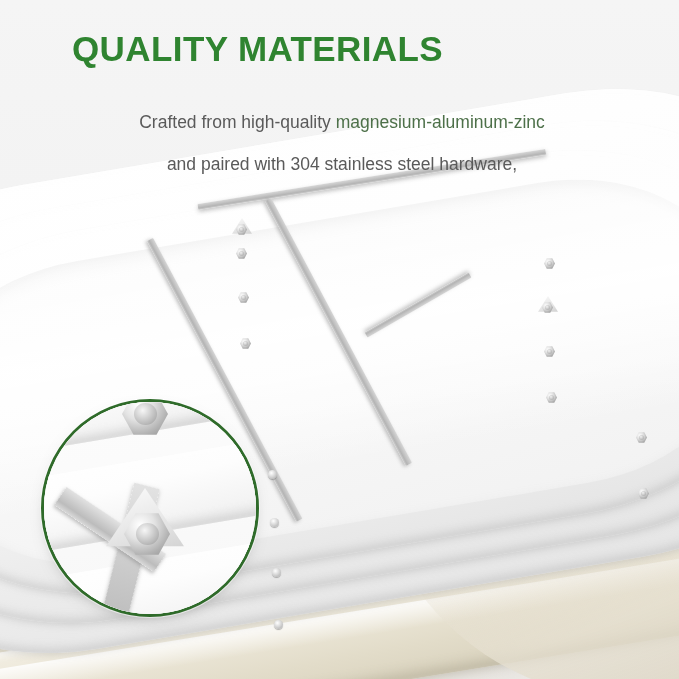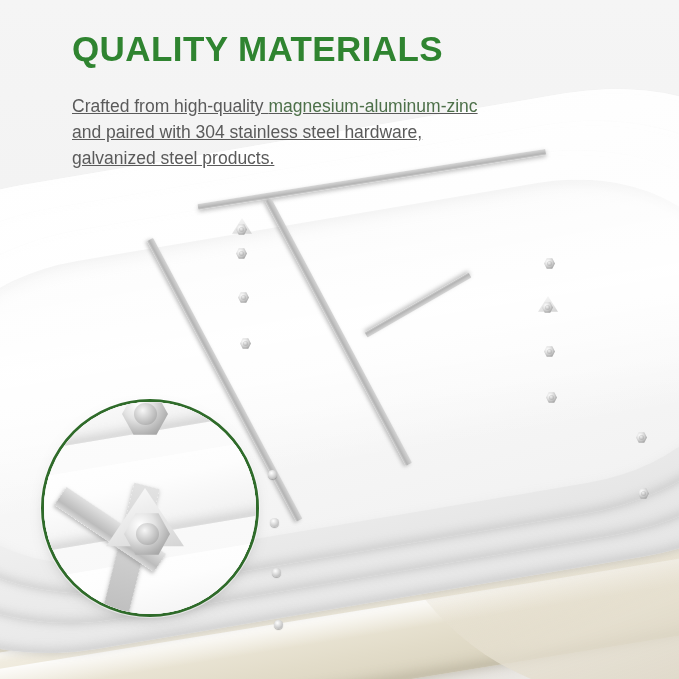--- a/index.html
+++ b/index.html
@@ -2,21 +2,21 @@
 <html><head>
 <meta charset="utf-8">
 <style>
   html,body{margin:0;padding:0;}
   body{
     width:679px;height:679px;overflow:hidden;
     background:#f4f4f4;
     font-family:"Liberation Sans", sans-serif;
     position:relative;
   }
-  #stage{position:absolute;inset:0;width:679px;height:679px;overflow:hidden;background:#f4f4f4;}
+  #stage{position:absolute;inset:0;width:679px;height:679px;overflow:hidden;background:#f4f4f4;text-align:center;}
 
   
   .photo{position:absolute;inset:0;}
 
   .bg-wash{
     position:absolute;inset:0;
     background:
       radial-gradient(115% 85% at 50% 92%, rgba(215,210,196,.30) 0%, rgba(215,210,196,0) 62%),
       linear-gradient(180deg,#f5f5f5 0%,#f3f3f3 28%,#f1f1f1 60%,#eeecea 100%);
   }
@@ -200,21 +200,21 @@
     font-size:35px;font-weight:bold;letter-spacing:.4px;
     color:#2f8430;line-height:1;
     white-space:nowrap;
   }
   .body-copy{
     position:absolute;left:72px;top:93px;
     font-size:17.5px;line-height:26px;color:#5a5a5a;
     width:540px;
   }
   .body-copy .gr{color:#4d7049;}
-  .body-copy p{margin:0;white-space:nowrap;text-decoration:underline;}
+  .body-copy p{margin:16px;white-space:nowrap;}
 </style>
 </head>
 <body>
 
 <div id="stage">
 
   <div class="photo">
 
     <div class="bg-wash"></div>
 
@@ -285,16 +285,15 @@
       </div>
     </div>
 
   </div>
 
   <div class="headline">QUALITY MATERIALS</div>
 
   <div class="body-copy">
     <p><span>Crafted from high-quality </span><span class="gr">magnesium-aluminum-zinc</span></p>
     <p>and paired with 304 stainless steel hardware,</p>
-    <p>galvanized steel products.</p>
   </div>
 
 </div>
 
 </body></html>

